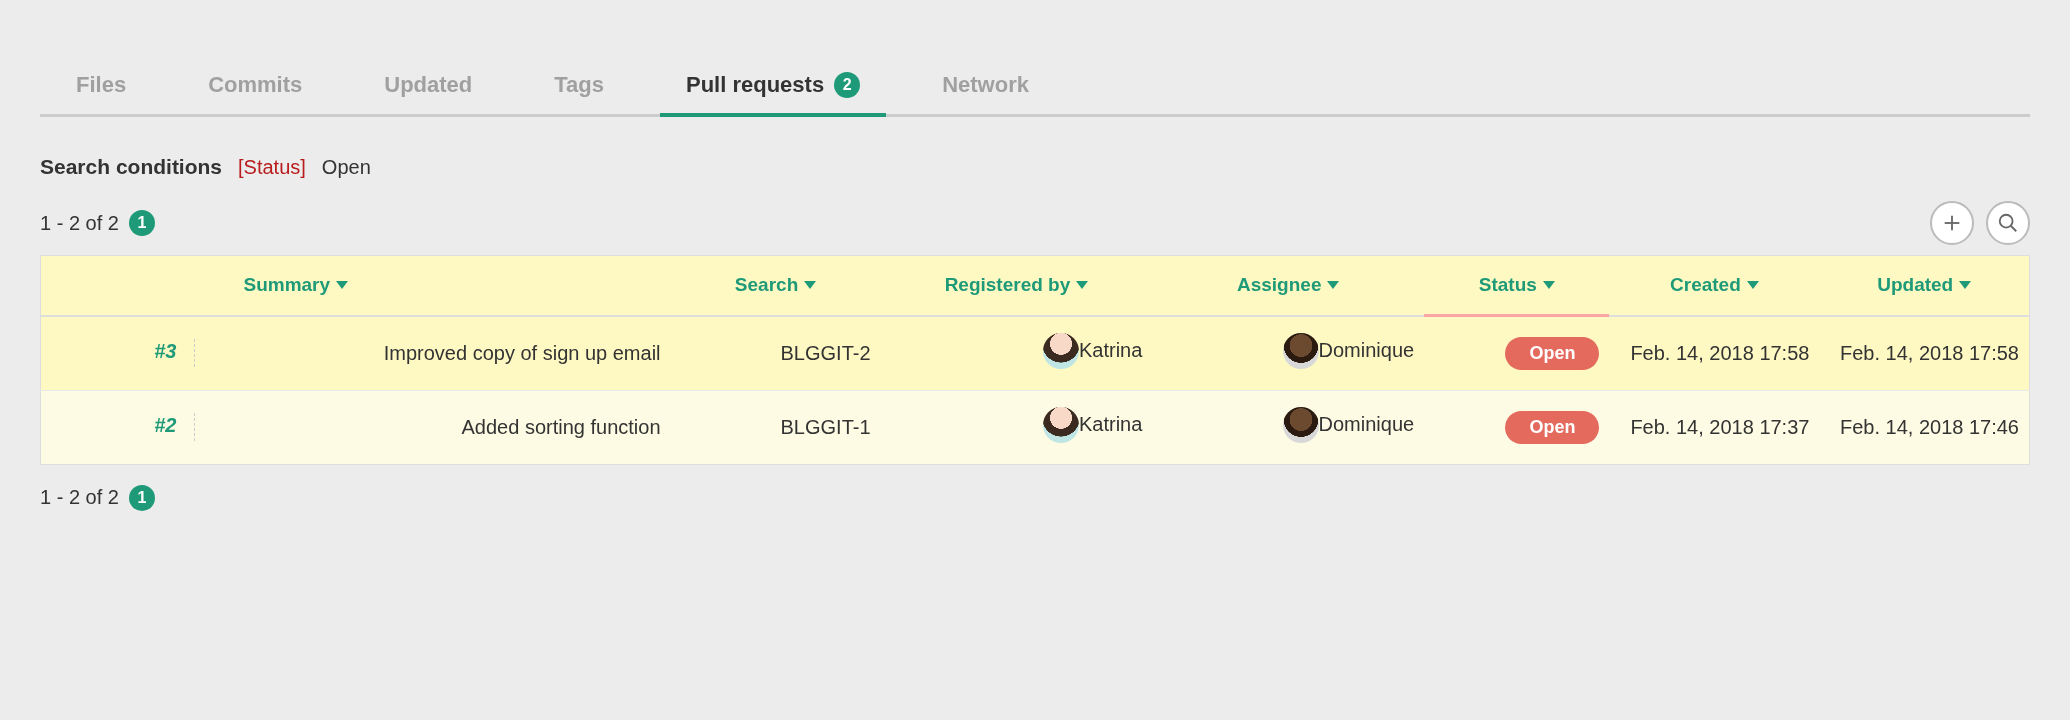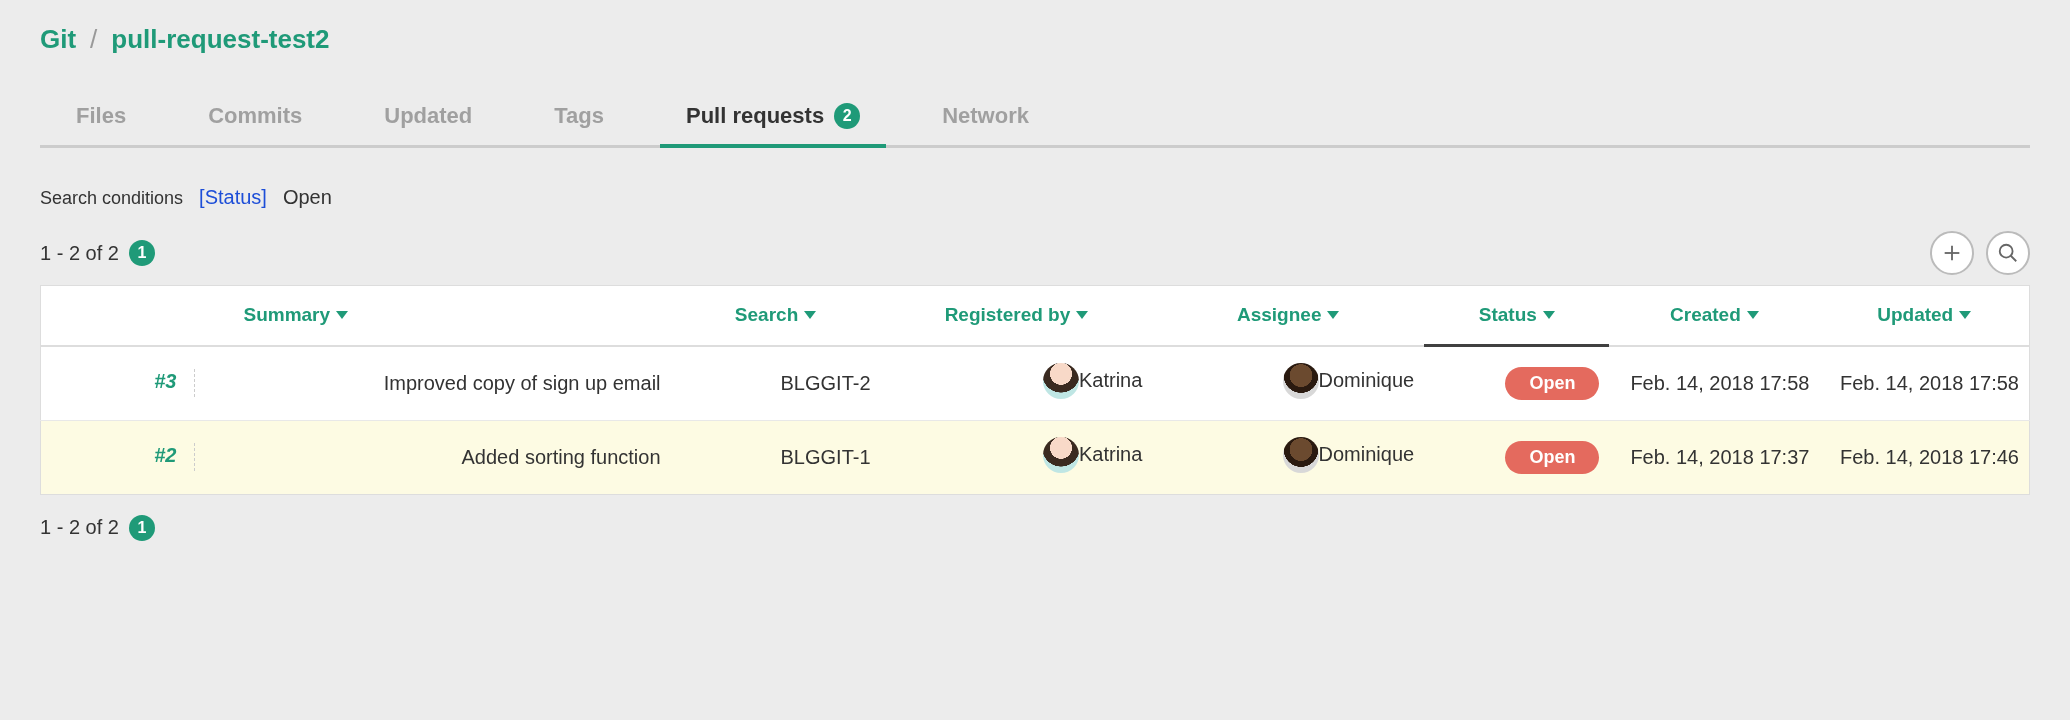--- a/index.html
+++ b/index.html
@@ -13,32 +13,32 @@
   .wrap { padding: 24px 40px; }
   .breadcrumb { font-size: 26px; font-weight: 700; color: #1f9a78; display:flex; align-items:center; gap:14px; }
   .breadcrumb a { color: #1f9a78; text-decoration: none; }
   .breadcrumb .sep { color: #999; font-weight: 400; }
   .tabs { display:flex; align-items:center; border-bottom: 3px solid #ccc; margin-top: 34px; gap: 30px; padding: 0 10px; }
   .tab { padding: 14px 26px 16px; font-size: 22px; font-weight: 700; color: #a0a0a0; cursor:pointer; display:flex; align-items:flex-end; gap:10px; position:relative; }
   .tab.active { color: #333; }
   .tab.active::after { content:""; position:absolute; left:0; right:0; bottom:-3px; height:4px; background:#1f9a78; }
   .badge { display:inline-flex; align-items:center; justify-content:center; min-width:26px; height:26px; border-radius:13px; background:#1f9a78; color:#fff; font-size:16px; font-weight:700; padding:0 6px; }
   .search-cond { display:flex; align-items:baseline; gap:16px; margin-top: 38px; }
-  .search-cond .title { font-size: 18px; font-weight:400; color:#333; }
-  .search-cond .label { color:#1d4ed8; font-size:20px; }
+  .search-cond .title { font-size: 21px; font-weight:700; color:#333; }
+  .search-cond .label { color:#b91c1c; font-size:20px; }
   .search-cond .val { color:#333; font-size:20px; }
   .meta-row { display:flex; align-items:center; justify-content:space-between; margin-top: 22px; }
   .range { display:flex; align-items:center; gap:10px; font-size:20px; color:#333; }
   .icon-btns { display:flex; gap:12px; }
   .circle-btn { width:44px; height:44px; border-radius:50%; border:2px solid #bbb; background:#fff; display:flex; align-items:center; justify-content:center; cursor:pointer; }
   .circle-btn svg { width:22px; height:22px; stroke:#666; fill:none; stroke-width:2; }
-  table { width:100%; border-collapse: collapse; background:#ffffff; margin-top: 10px; border:1px solid #ddd; }
+  table { width:100%; border-collapse: collapse; background:#fef9c3; margin-top: 10px; border:1px solid #ddd; }
   thead th { padding: 18px 10px; font-size:19px; font-weight:600; color:#1f9a78; cursor:pointer; user-select:none; white-space:nowrap; border-bottom:2px solid #ddd; }
   thead th .hdr { display:inline-flex; align-items:center; gap:6px; }
-  thead th.status-col { border-bottom: 3px solid #404040; }
+  thead th.status-col { border-bottom: 3px solid #fca5a5; }
   .sort-icon { width:0; height:0; border-left:6px solid transparent; border-right:6px solid transparent; border-top:8px solid #1f9a78; display:inline-block; }
   tbody tr { border-top:1px solid #e8e8e8; }
   tbody tr.alt { background:#fdfbe3; }
   tbody td { padding: 16px 10px; font-size:20px; color:#333; text-align:right; vertical-align:middle; }
   td.num-col { text-align:right; width:140px; color:#1f9a78; font-weight:700; font-style:italic; padding-right:18px; }
   td.num-col .divider { display:inline-block; width:1px; height:28px; border-right:1px dashed #ccc; margin-left:18px; vertical-align:middle; }
   td.summary-col { text-align:right; width:370px; }
   td.issue-col { width:170px; }
   td.user-col { width:220px; }
   td.status-col { width:150px; }
@@ -50,25 +50,20 @@
   .status-pill { display:inline-block; padding:6px 24px; border-radius:18px; background:#e46a5e; color:#fff; font-weight:600; font-size:18px; }
   .footer-range { margin-top: 20px; display:flex; align-items:center; gap:10px; font-size:20px; }
   th.num-col-h { width:140px; }
   th.summary-col-h { text-align:left; padding-left:30px; }
 </style>
 </head>
 <body>
 
 <div class="wrap">
 
-  <div class="breadcrumb">
-    <a>Git</a>
-    <span class="sep">/</span>
-    <a>pull-request-test2</a>
-  </div>
 
   <div class="tabs">
     <div class="tab">
         <span>Files</span>
       </div>
     <div class="tab">
         <span>Commits</span>
       </div>
     <div class="tab">
         <span>Updated</span>

